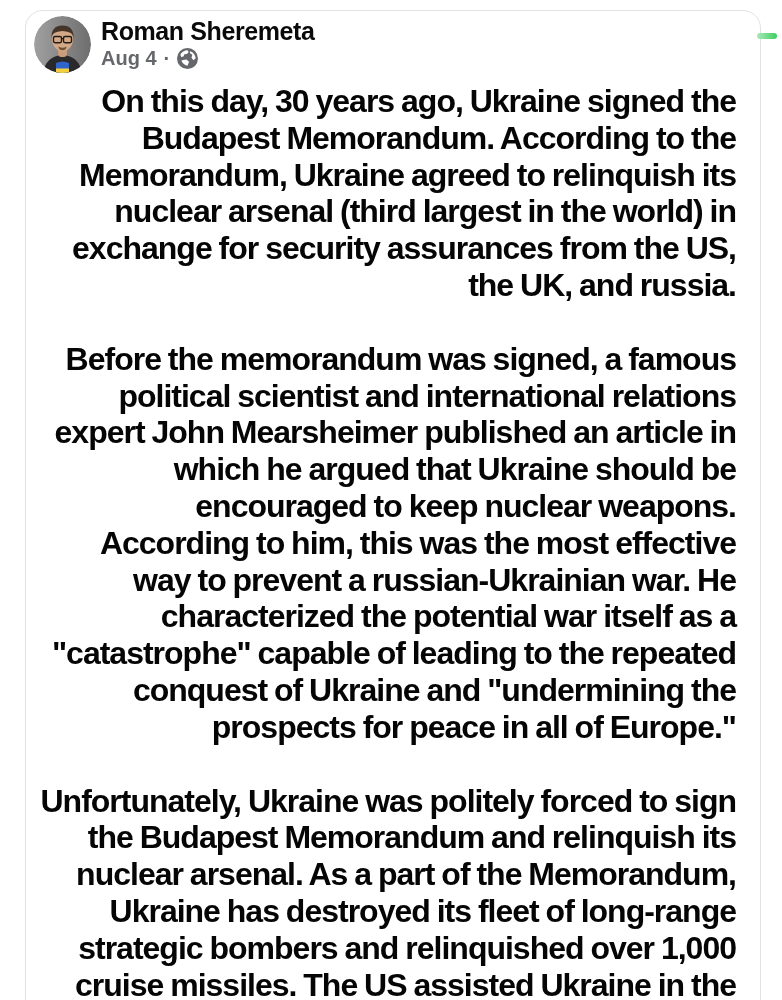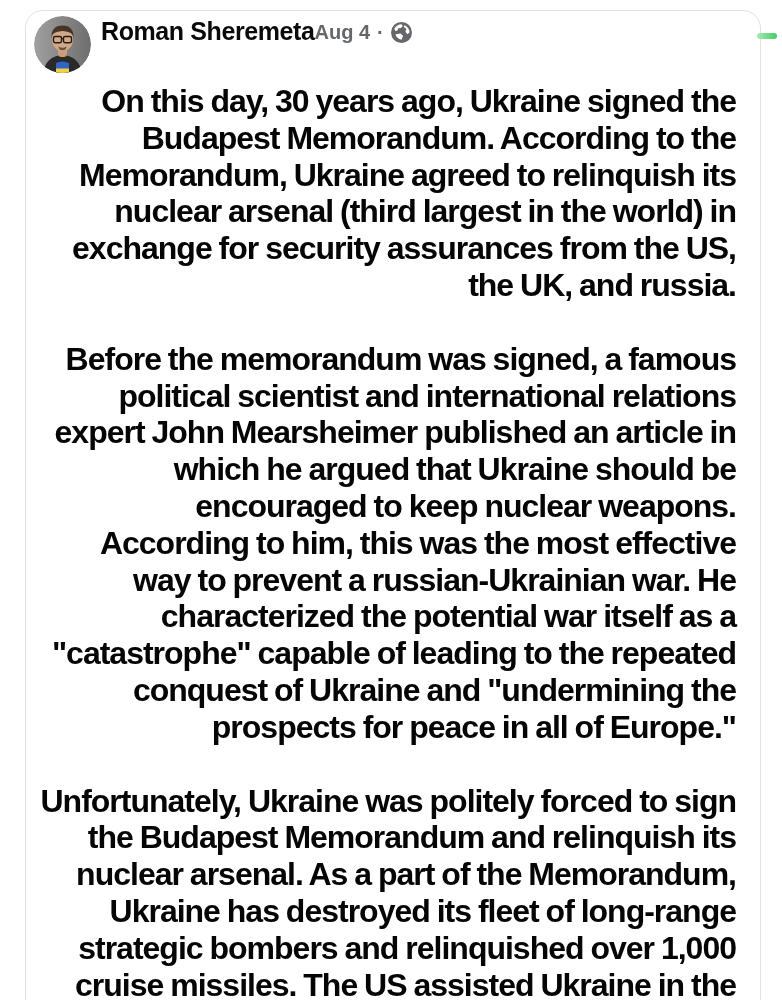--- a/index.html
+++ b/index.html
@@ -26,21 +26,21 @@
     gap: 10px;
     padding: 5px 10px 0 8px;
   }
   .avatar {
     width: 57px; height: 57px;
     border-radius: 50%;
     overflow: hidden;
     flex: 0 0 auto;
     cursor: pointer;
   }
-  .header-text { display: flex; flex-direction: row; }
+  .header-text { display: flex; flex-direction: column; }
   .author {
     font-size: 25px;
     font-weight: 700;
     letter-spacing: -0.4px;
     color: #0a0a0a;
     line-height: 30px;
     cursor: pointer;
   }
   .meta {
     display: flex;

